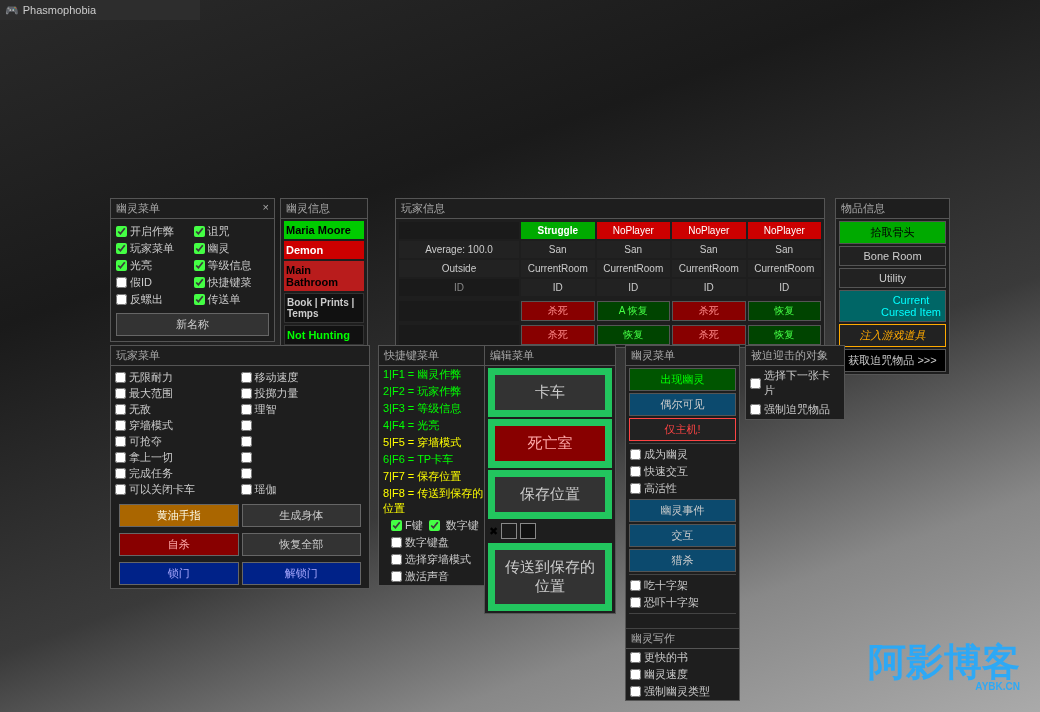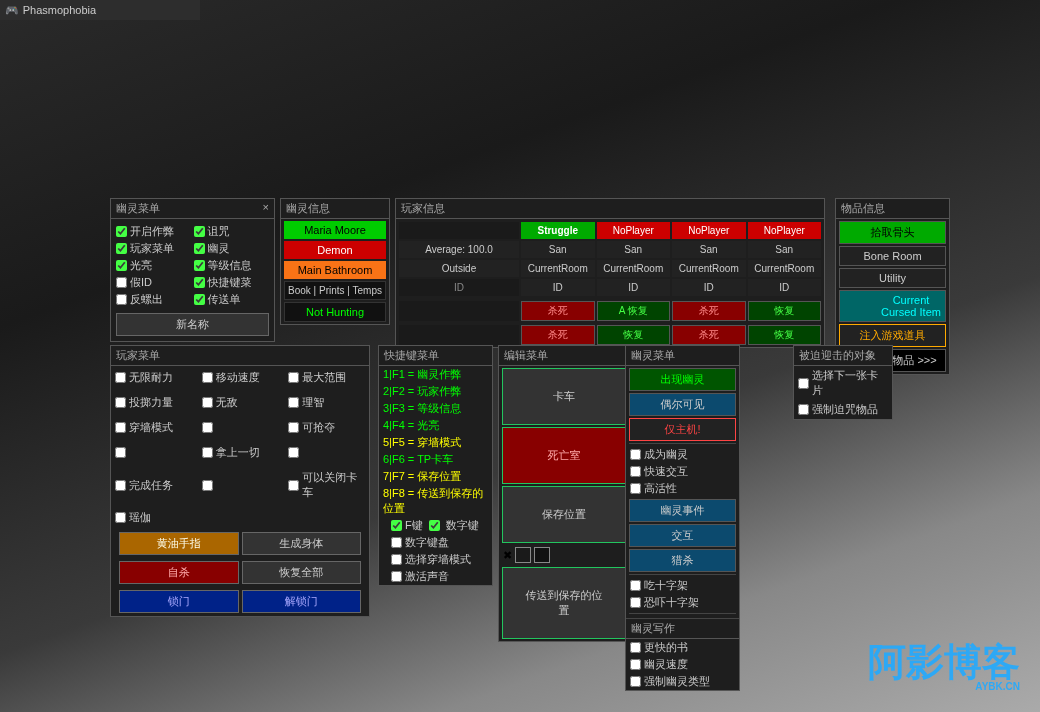--- a/index.html
+++ b/index.html
@@ -98,33 +98,32 @@
       padding: 3px 0;
       text-align: center;
       cursor: pointer;
       font-size: 11px;
     }
 
     
     #panel-ghost-info {
       left: 280px;
       top: 198px;
-      width: 110px;
+      width: 88px;
     }
     .info-cell {
       background: #00cc00;
       color: #000;
-      text-align: center;
       padding: 3px 2px;
       margin: 2px 3px;
-      font-weight: normal;
+      font-weight: bold;
       font-size: 11px;
     }
     .info-cell.red { background: #cc0000; color: #fff; }
-    .info-cell.cyan { background: #f97316; color: #000; }
+    .info-cell.cyan { background: #b91c1c; color: #000; }
     .info-cell.dark-text { background: #111; color: #ccc; border: 1px solid #333; font-size: 10px; }
     .info-cell.not-hunting { background: #111; color: #0f0; border: 1px solid #333; font-size: 11px; }
 
     
     #panel-player-info {
       left: 395px;
       top: 198px;
       width: 430px;
     }
     .player-grid {
@@ -174,33 +173,33 @@
       margin: 2px 3px;
       padding: 3px 2px;
       text-align: center;
       cursor: pointer;
       font-size: 11px;
       border: 1px solid #555;
     }
     .item-btn.green { background: #00aa00; color: #000; }
     .item-btn.dark { background: #222; color: #ccc; }
     .item-btn.cyan { background: #006666; color: #0ff; padding-left: 39px; }
-    .item-btn.orange-text { background: #222; color: #fa0; border-color: #fa0; }
+    .item-btn.orange-text { background: #222; color: #fa0; border-color: #fa0; font-style: italic; }
     .item-btn.wide { background: #000000; color: #ccc; }
 
     
     #panel-player-menu {
       left: 110px;
       top: 345px;
       width: 260px;
     }
     .player-menu-grid {
       display: grid;
-      grid-template-columns: 1fr 1fr 1fr;
-      gap: 10px;
+      grid-template-columns: 1fr 1fr;
+      gap: 1px;
       padding: 4px;
     }
     .pm-row {
       display: flex;
       align-items: center;
     }
     .pm-row input[type=checkbox] {
       width: 11px; height: 11px;
       margin-right: 3px;
       accent-color: #4f4;
@@ -244,35 +243,35 @@
     }
     .hk-check-row input[type=checkbox] {
       width: 11px; height: 11px;
       margin-right: 3px;
       accent-color: #4f4;
     }
     .hk-check-row label { color: #ccc; font-size: 11px; }
 
     
     #panel-edit-menu {
-      left: 498px;
+      left: 484px;
       top: 345px;
       width: 132px;
     }
     .edit-btn {
       display: block;
       width: calc(100% - 6px);
       margin: 2px 3px;
-      padding: 20px;
+      padding: 8px;
       background: #333;
-      border: 1px solid #22c55e;
+      border: 7px solid #22c55e;
       color: #ccc;
       text-align: center;
       cursor: pointer;
-      font-size: 11px;
+      font-size: 15px;
     }
     .edit-btn.red { background: #880000; color: #faa; }
     .color-pick-row {
       display: flex;
       align-items: center;
       padding: 2px 4px;
       gap: 3px;
     }
     .cp-box {
       width: 16px; height: 16px;
@@ -306,21 +305,20 @@
       padding: 1px 4px;
     }
     .ghost-row input[type=checkbox] { width: 11px; height: 11px; margin-right: 3px; }
     .ghost-row label { color: #ccc; font-size: 11px; }
 
     
     #panel-cursed {
       left: 745px;
       top: 345px;
       width: 100px;
-      margin-left: 48px;
     }
     .cursed-row {
       display: flex;
       align-items: center;
       padding: 2px 4px;
     }
     .cursed-row input[type=checkbox] { width: 11px; height: 11px; margin-right: 3px; }
     .cursed-row label { color: #ccc; font-size: 11px; }
 
   </style>
@@ -598,21 +596,21 @@
   <div class="ghost-sep"></div>
   <div class="ghost-row">
     <input type="checkbox" style="">
     <label>吃十字架</label>
   </div>
   <div class="ghost-row">
     <input type="checkbox" style="">
     <label>恐吓十字架</label>
   </div>
   <div class="ghost-sep"></div>
-  <div class="panel-header" style="border-top:1px solid #444; margin-top:4px;">幽灵写作</div>
+  <div class="panel-header" style="border-top:1px solid #444; margin-top:14px;">幽灵写作</div>
   <div class="ghost-row">
     <input type="checkbox" style="">
     <label>更快的书</label>
   </div>
   <div class="ghost-row">
     <input type="checkbox" style="">
     <label>幽灵速度</label>
   </div>
   <div class="ghost-row">
     <input type="checkbox" style="">

